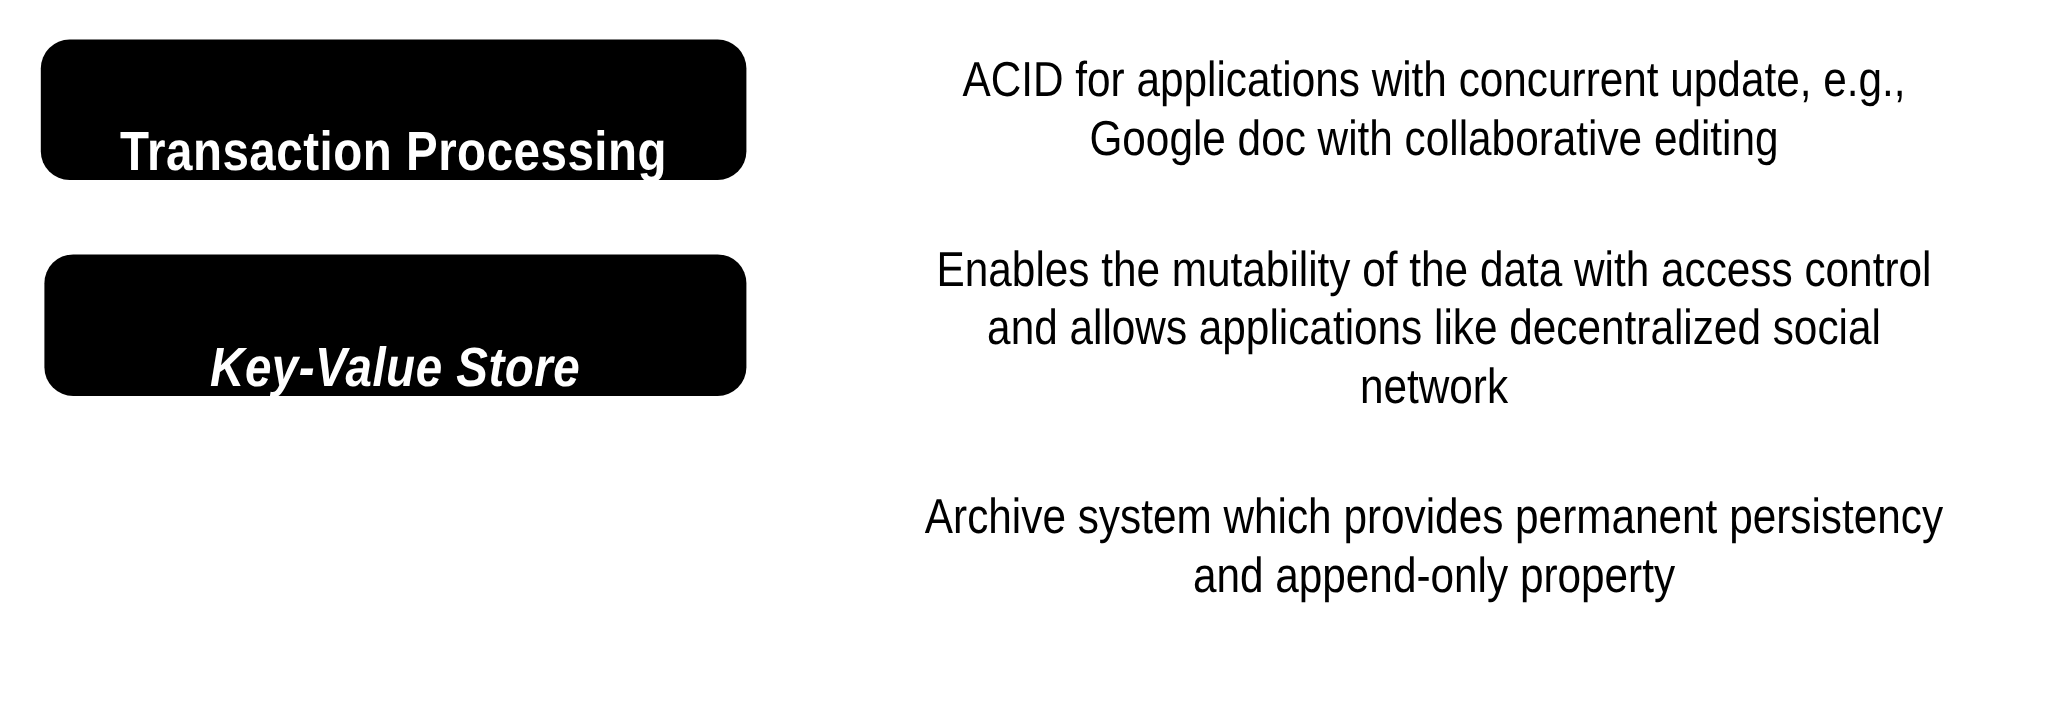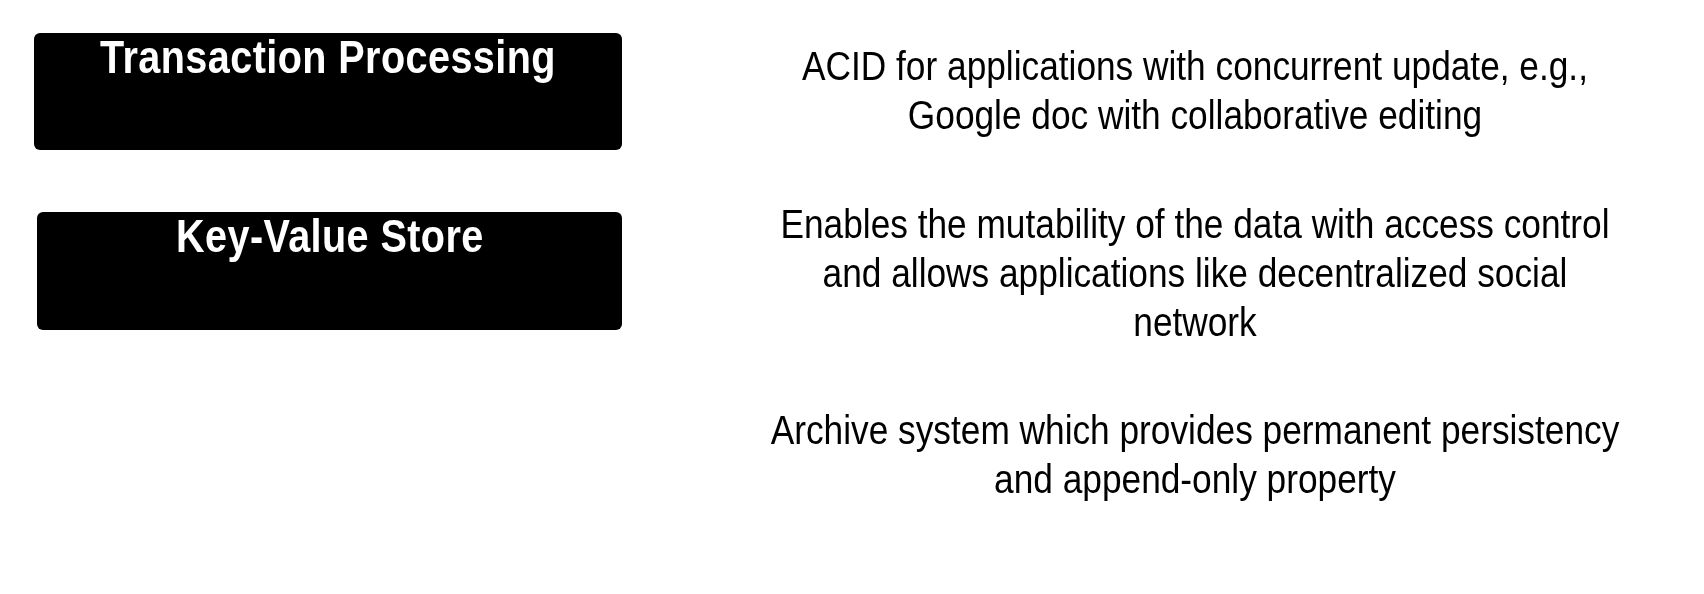--- a/index.html
+++ b/index.html
@@ -17,23 +17,23 @@
   #slide {
     position: relative;
     width: 1704px;
     height: 594px;
     background: #ffffff;
   }
   
   .pill {
     position: absolute;
     background: #000000;
-    border-radius: 6px;
+    border-radius: 24px;
     display: flex;
-    align-items: flex-start;
+    align-items: flex-end;
     justify-content: center;
     box-sizing: border-box;
     padding: 0 18px;
   }
   .pill-label {
     color: #ffffff;
     font-family: "Liberation Sans Narrow", "Liberation Sans", sans-serif;
     font-weight: bold;
     font-size: 46px;
     line-height: 1.05;
@@ -54,21 +54,21 @@
     text-align: center;
     transform: scaleX(0.86);
     transform-origin: center center;
   }
 
   
   #pill-1 { left: 34px;  top: 33px;  width: 588px; height: 117px; }
   #desc-1 { left: 700px; top: 42px;  width: 990px; }
 
   
-  #pill-2 { left: 37px;  top: 212px; width: 585px; height: 118px; }
+  #pill-2 { left: 37px;  top: 212px; width: 585px; height: 118px; font-style: italic; }
   #desc-2 { left: 700px; top: 200px; width: 990px; }
 
   
   #pill-3 { left: 37px;  top: 398px; width: 585px; height: 118px; }
   #desc-3 { left: 700px; top: 406px; width: 990px; }
 </style>
 </head>
 <body>
 
 <div id="slide">

